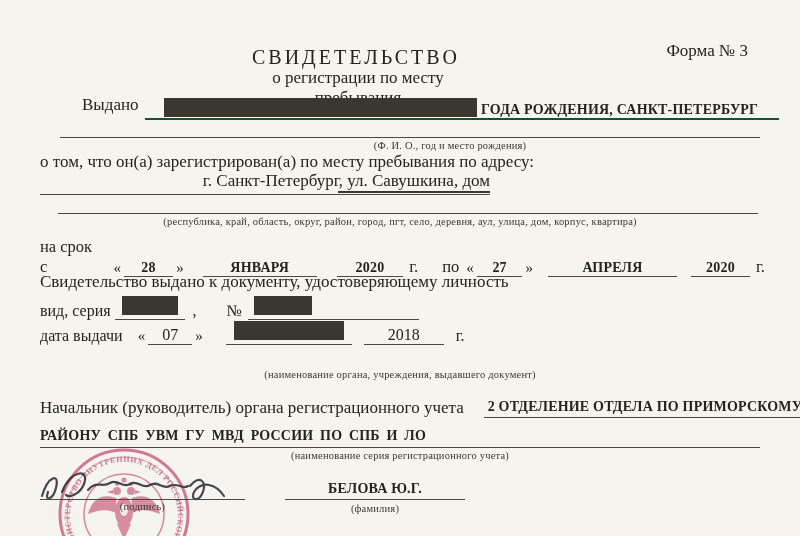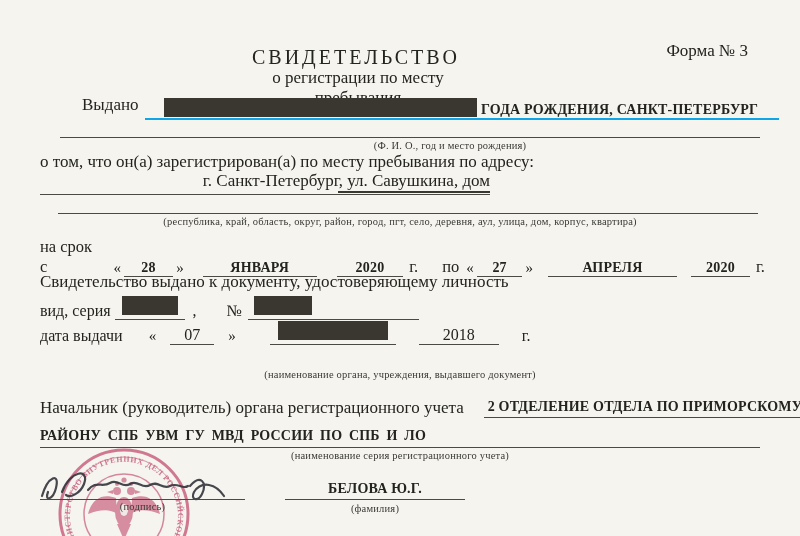--- a/index.html
+++ b/index.html
@@ -8,21 +8,21 @@
     width:800px;height:536px;
     background:#f5f4ef;
     font-family:"Liberation Serif", serif;
     color:#24241f;
     overflow:hidden;
   }
   .abs{position:absolute;}
   .body-text{font-size:17px;line-height:1.2;}
   .caption{font-size:10.5px;color:#3a3a35;text-align:center;letter-spacing:0.2px;}
   .u{border-bottom:1.5px solid #4a4a45;flex-direction:column;}
-  .u2{border-bottom:2px solid #0ea5e9;padding-left:19px;}
+  .u2{border-bottom:2px solid #14532d;padding-left:19px;}
   .boldval{font-weight:bold;font-size:14px;letter-spacing:0.2px;}
   .redact{background:#3a3731;height:19px;display:inline-block;}
   .flexrow{display:flex;align-items:flex-end;}
   .slot{text-align:center;border-bottom:1.5px solid #4a4a45;}
   .q{font-size:15px;padding:0 3px;}
   
   .heading{font-size:20px;letter-spacing:3px;}
   .subtitle{font-size:17px;}
   
   .stampwrap{opacity:0.85;}
@@ -75,21 +75,21 @@
 
   <div class="abs flexrow" style="top:296px;left:40px;font-size:16px;">
     <span>вид</span>
     <span style="white-space:pre;">, серия</span>
     <span class="slot" style="width:70px;margin-left:4px;"><span class="redact" style="width:56px;"></span></span>
     <span style="margin-left:8px;">,</span>
     <span style="margin-left:30px;">№</span>
     <span class="slot" style="width:165px;margin-left:6px;text-align:left;padding-left:6px;"><span class="redact" style="width:58px;"></span></span>
   </div>
 
-  <div class="abs flexrow" style="top:321px;left:40px;font-size:16px;gap:11px;">
+  <div class="abs flexrow" style="top:321px;left:40px;font-size:16px;">
     <span>дата выдачи</span>
     <span class="q" style="margin-left:12px;">«</span>
     <span class="slot" style="width:44px;">07</span>
     <span class="q">»</span>
     <span class="slot" style="width:126px;margin-left:20px;"><span class="redact" style="width:110px;"></span></span>
     <span class="slot" style="width:80px;margin-left:12px;">2018</span>
     <span style="margin-left:12px;">г.</span>
   </div>
 
   <div class="abs caption" style="top:369px;left:100px;width:600px;">(наименование органа, учреждения, выдавшего документ)</div>

